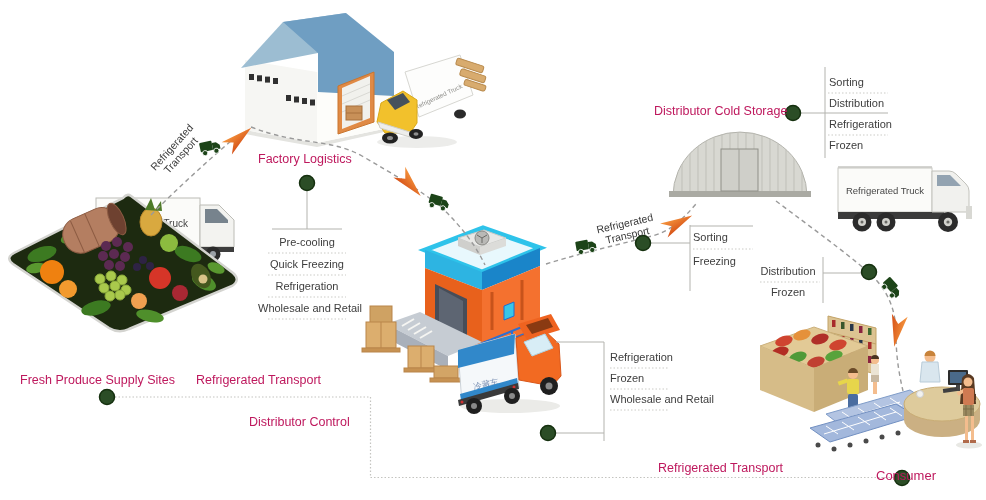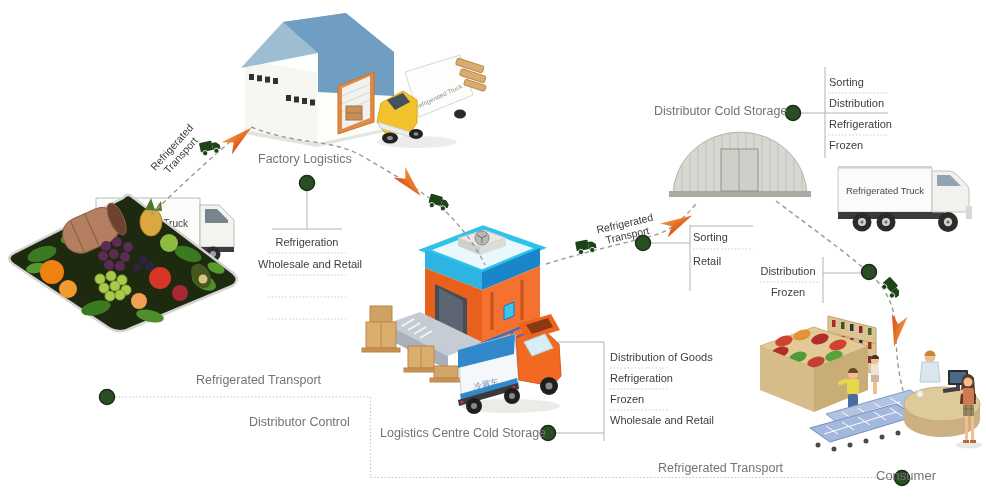--- a/index.html
+++ b/index.html
@@ -1,21 +1,21 @@
 <!DOCTYPE html>
 <html><head>
 <meta charset="utf-8">
 <style>
   html,body{margin:0;padding:0;background:#fff;}
   body{font-family:"Liberation Sans", sans-serif;}
   #canvas{position:relative;width:986px;height:500px;background:#fff;overflow:hidden;}
   #canvas svg text{font-family:"Liberation Sans", sans-serif;}
   .ill{position:absolute;z-index:1;}
   #overlay{position:absolute;left:0;top:0;z-index:2;}
-  .lbl{position:absolute;z-index:3;font-size:12.5px;color:#737373;white-space:nowrap;}
+  .lbl{position:absolute;z-index:3;font-size:12.5px;color:#be185d;white-space:nowrap;}
   .lbl.big{font-size:13px;}
   .rot{position:absolute;z-index:3;font-size:10.5px;line-height:12px;color:#3a3a3a;text-align:center;}
   .vlist{position:absolute;z-index:3;font-size:11px;color:#3d3d3d;}
   .vlist .li{display:block;white-space:nowrap;}
   .vlist.center{text-align:center;}
   .r22 .li{height:22px;line-height:22px;}
   .r21 .li{height:21px;line-height:21px;}
   .r24 .li{height:24px;line-height:24px;}
 </style>
 </head>
@@ -389,52 +389,53 @@
       <circle cx="107" cy="397" r="7.5"></circle>
       <circle cx="307" cy="183" r="7.5"></circle>
       <circle cx="548" cy="433" r="7.5"></circle>
       <circle cx="643" cy="243" r="7.5"></circle>
       <circle cx="793" cy="113" r="7.5"></circle>
       <circle cx="869" cy="272" r="7.5"></circle>
       <circle cx="902" cy="478" r="7.5"></circle>
     </g>
   </svg>
 
+  <div class="lbl" style="left:20px;top:373px">Fresh Produce Supply Sites</div>
   <div class="lbl" style="left:196px;top:373px">Refrigerated Transport</div>
   <div class="lbl" style="left:249px;top:415px">Distributor Control</div>
-  <div class="lbl" style="left:380px;top:426px">Logistics Centre Cold Storage</div>
   <div class="lbl" style="left:258px;top:152px">Factory Logistics</div>
   <div class="lbl" style="left:654px;top:104px">Distributor Cold Storage</div>
   <div class="lbl big" style="left:876px;top:468px">Consumer</div>
   <div class="lbl" style="left:658px;top:461px">Refrigerated Transport</div>
 
   <div class="rot" style="left:131px;top:139px;width:90px;transform:rotate(-48deg)">
     <span>Refrigerated</span><br>
     <span>Transport</span>
   </div>
   <div class="rot" style="left:579px;top:217px;width:94px;transform:rotate(-13deg)">
     <span>Refrigerated</span><br>
     <span>Transport</span>
   </div>
 
   <div class="vlist center r22" style="left:258px;top:231px;width:98px">
+    <span class="li">Pre-cooling</span>
+    <span class="li">Quick Freezing</span>
     <span class="li">Refrigeration</span>
     <span class="li">Wholesale and Retail</span>
   </div>
 
   <div class="vlist r21" style="left:610px;top:347px;width:110px">
-    <span class="li">Distribution of Goods</span>
     <span class="li">Refrigeration</span>
     <span class="li">Frozen</span>
     <span class="li">Wholesale and Retail</span>
   </div>
 
   <div class="vlist r24" style="left:693px;top:225px;width:62px">
     <span class="li">Sorting</span>
-    <span class="li">Retail</span>
+    <span class="li">Freezing</span>
   </div>
 
   <div class="vlist r21" style="left:829px;top:72px;width:62px">
     <span class="li">Sorting</span>
     <span class="li">Distribution</span>
     <span class="li">Refrigeration</span>
     <span class="li">Frozen</span>
   </div>
 
   <div class="vlist center r21" style="left:756px;top:261px;width:64px">

